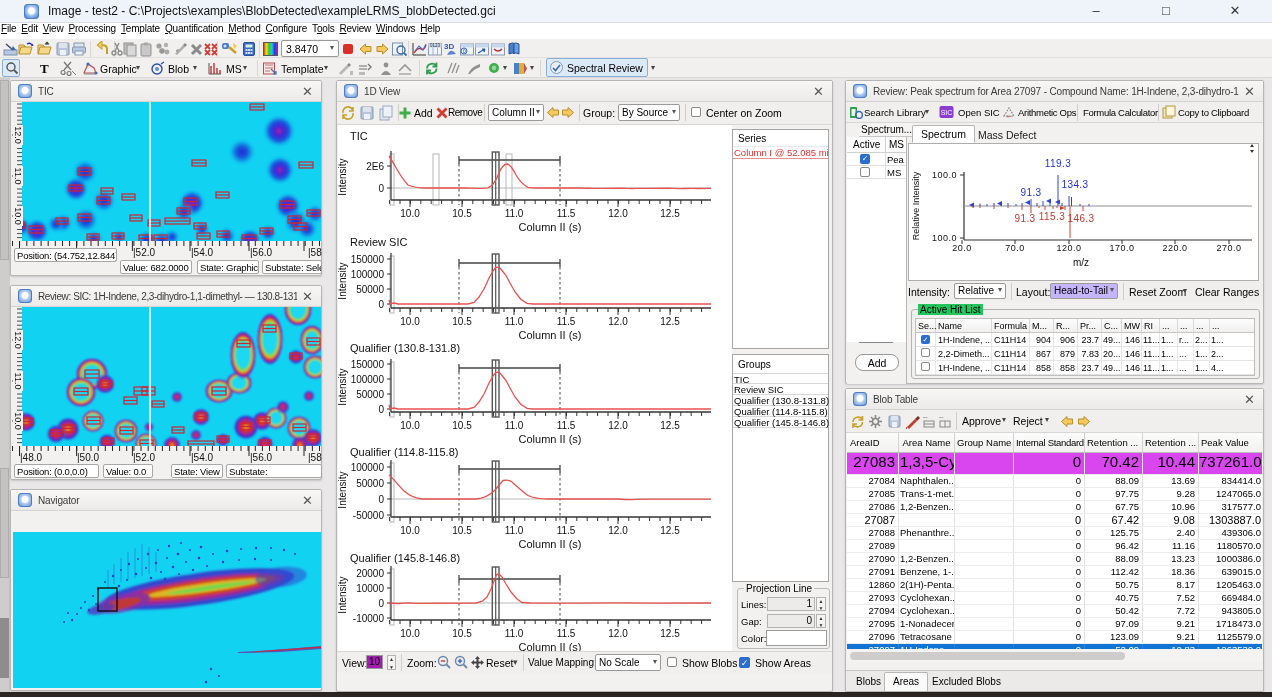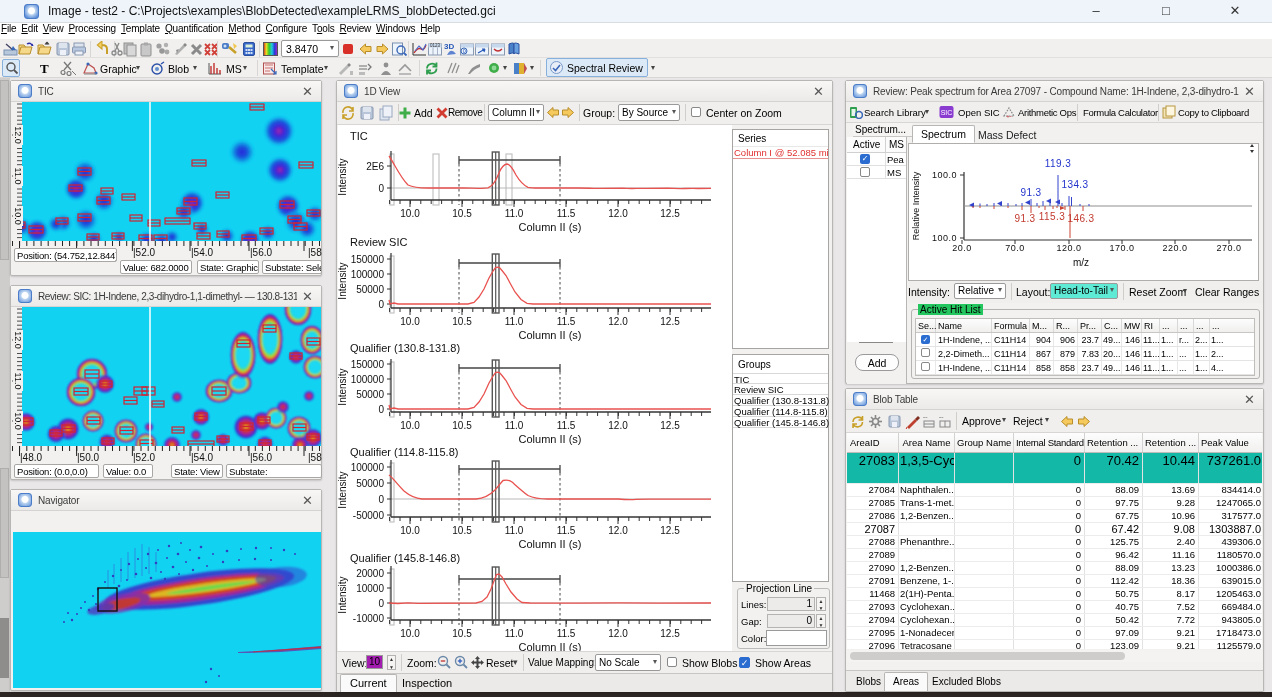--- a/index.html
+++ b/index.html
@@ -1067,24 +1067,20 @@
       <span class="abs" style="left:176px;top:5px;color:#444;font-size:9px">▾</span>
       <div class="abs" style="left:186px;top:2px;width:1px;height:17px;background:#d0cecb"></div>
       <span class="abs" style="left:191px;top:5px;font-size:10px">Value Mapping:</span>
       <span class="abs" style="left:258px;top:2px;width:66px;height:17px;background:#fff;border:1px solid #9a9a9a;border-radius:2px;padding:2px 3px;font-size:10px">No Scale<span style="float:right;color:#555;font-size:8px">▾</span></span>
       <span class="abs" style="left:330px;top:5px;width:10px;height:10px;background:#fff;border:1px solid #888;border-radius:2px"></span>
       <span class="abs" style="left:345px;top:5px">Show Blobs</span>
       <span class="abs" style="left:402px;top:5px;width:11px;height:11px;background:#2a6cd0;border:1px solid #2a6cd0;border-radius:2px;color:#fff;font-size:9px;line-height:11px;text-align:center">✓</span>
       <span class="abs" style="left:418px;top:5px">Show Areas</span>
     </div>
 
-    <div class="abs" style="left:0;top:592px;width:495px;height:19px;background:#eceae8;border-top:1px solid #c8c6c4">
-      <span class="abs" style="left:3px;top:0;height:18px;padding:2px 9px;background:#fafafa;border:1px solid #b8b6b4;border-bottom:none;border-radius:2px 2px 0 0;font-size:11px">Current</span>
-      <span class="abs" style="left:56px;top:1px;height:17px;padding:2px 9px;font-size:11px">Inspection</span>
-    </div>
   </div>
 
   <div id="spec" class="abs panel" style="left:845px;top:80px;width:419px;height:304px">
     <div class="ptitle">
         <div class="icon"></div>
         <div class="t">Review: Peak spectrum for Area 27097 - Compound Name: 1H-Indene, 2,3-dihydro-1,1-dim...</div>
         <div class="x">✕</div>
       </div>
     <div class="abs" style="left:0;top:21px;width:417px;height:21px;background:#f0efee;border-bottom:1px solid #d8d6d4;font-size:9.5px;white-space:nowrap">
       <svg class="abs" style="left:3px;top:3px" width="14" height="14">
@@ -1108,21 +1104,21 @@
       <span class="abs" style="left:237px;top:5px;letter-spacing:-0.3px">Formula Calculator</span>
       <div class="abs" style="left:312px;top:2px;width:1px;height:17px;background:#d0cecb"></div>
       <svg class="abs" style="left:316px;top:3px" width="14" height="14">
           <rect x="1" y="3" width="9" height="10" fill="#f3e4b8" stroke="#b89840"></rect>
           <rect x="4" y="1" width="9" height="10" fill="#fdf6e0" stroke="#b89840"></rect>
         </svg>
       <span class="abs" style="left:332px;top:5px;letter-spacing:-0.3px">Copy to Clipboard</span>
     </div>
 
     <div class="abs" style="left:1px;top:42px;width:60px;height:261px;background:#f2f1f0;border-right:1px solid #b8b6b4">
-      <div class="abs" style="left:6px;top:0;width:59px;height:14px;border-bottom:1px solid #c8c6c4;font-size:10px;padding:1px 2px;background:#f5f4f3">Spectrum...</div>
+      <div class="abs" style="left:12px;top:0;width:59px;height:14px;border-bottom:1px solid #c8c6c4;font-size:10px;padding:1px 2px;background:#f5f4f3">Spectrum...</div>
       <div class="abs" style="left:0;top:14px;width:59px;height:16px;background:#fbfbfb;border-bottom:1px solid #d0d0d0">
         <span class="abs" style="left:6px;top:2px;font-size:10px">Active</span>
         <span class="abs" style="left:42px;top:2px;font-size:10px">MS</span>
         <div class="abs" style="left:38px;top:0;width:1px;height:16px;background:#d0d0d0"></div>
       </div>
       <div class="abs" style="left:0;top:30px;width:59px;height:13px;background:#fff;border-bottom:1px solid #e0e0e0">
         <span class="abs" style="left:13px;top:1px;width:10px;height:10px;background:#2a6cd0;border-radius:2px;color:#fff;font-size:8px;line-height:10px;text-align:center">✓</span>
         <span class="abs" style="left:40px;top:1px;font-size:9.5px">Pea</span>
         <div class="abs" style="left:38px;top:0;width:1px;height:13px;background:#e0e0e0"></div>
       </div>
@@ -1215,21 +1211,21 @@
         <text x="143" y="76" font-size="10" fill="#c23a2e" text-anchor="middle" letter-spacing="0.4">115.3</text>
         <text x="172" y="78" font-size="10" fill="#c23a2e" text-anchor="middle" letter-spacing="0.4">146.3</text>
       </svg>
     </div>
 
     <div class="abs" style="left:62px;top:200px;width:355px;height:22px;background:#f0efee;font-size:10.5px;white-space:nowrap">
       <span class="abs" style="left:0;top:5px">Intensity:</span>
       <span class="abs" style="left:46px;top:2px;width:52px;height:16px;background:#fff;border:1px solid #9a9a9a;border-radius:2px;padding:1px 3px;font-size:10px">Relative<span style="float:right;color:#555;font-size:8px">▾</span></span>
       <div class="abs" style="left:103px;top:2px;width:1px;height:17px;background:#d0cecb"></div>
       <span class="abs" style="left:108px;top:5px">Layout:</span>
-      <span class="abs" style="left:142px;top:2px;width:68px;height:16px;background:#5eead4;border:1px solid #9a9a9a;border-radius:2px;padding:1px 3px;font-size:10px">Head-to-Tail<span style="float:right;color:#555;font-size:8px">▾</span></span>
+      <span class="abs" style="left:142px;top:2px;width:68px;height:16px;background:#c4b5fd;border:1px solid #9a9a9a;border-radius:2px;padding:1px 3px;font-size:10px">Head-to-Tail<span style="float:right;color:#555;font-size:8px">▾</span></span>
       <div class="abs" style="left:215px;top:2px;width:1px;height:17px;background:#d0cecb"></div>
       <span class="abs" style="left:221px;top:5px">Reset Zoom</span>
       <span class="abs" style="left:275px;top:5px;color:#444;font-size:8px">▾</span>
       <span class="abs" style="left:287px;top:5px">Clear Ranges</span>
     </div>
 
     <div class="abs" style="left:65px;top:228px;width:349px;height:70px;border:1px solid #b5b3b1;border-radius:3px;background:#f2f1f0">
       <div class="abs" style="left:6px;top:-6px;background:#22c55e;padding:0 2px;font-size:10px">Active Hit List</div>
       <div class="abs" style="left:3px;top:8px;width:340px;height:58px;background:#fff;border:1px solid #c0beba;font-size:9px;overflow:hidden">
         <div style="display:flex;height:14px;background:linear-gradient(#fdfdfd,#f0efee);border-bottom:1px solid #c8c6c4">
@@ -1355,21 +1351,21 @@
     <div class="abs" style="left:1px;top:44px;width:415px;height:20px;background:linear-gradient(#fdfdfd,#f1f0ef);border-bottom:1px solid #c0bebc;font-size:9.5px;display:flex">
       <div style="width:52px;border-right:1px solid #d4d2d0;padding:4px 3px 0">AreaID</div>
       <div style="width:56px;border-right:1px solid #d4d2d0;padding:4px 2px 0;text-align:center">Area Name</div>
       <div style="width:59px;border-right:1px solid #d4d2d0;padding:4px 2px 0;text-align:center;white-space:nowrap;overflow:hidden">Group Name</div>
       <div style="width:71px;border-right:1px solid #d4d2d0;padding:4px 2px 0;text-align:center;white-space:nowrap;overflow:hidden;letter-spacing:-0.3px">Internal Standard</div>
       <div style="width:58px;border-right:1px solid #d4d2d0;padding:4px 2px 0;white-space:nowrap;overflow:hidden">Retention ...</div>
       <div style="width:56px;border-right:1px solid #d4d2d0;padding:4px 2px 0;white-space:nowrap;overflow:hidden">Retention ...</div>
       <div style="width:62px;padding:4px 2px 0;white-space:nowrap;overflow:hidden">Peak Value</div>
     </div>
     <div class="abs" style="left:1px;top:64px;width:415px;height:196px;background:#fff;overflow:hidden">
-        <div style="display:flex;height:31px;background:#14b8a6;border-bottom:1px solid #ececec;font-size:13px">
+        <div style="display:flex;height:22px;background:#d946ef;border-bottom:1px solid #ececec;font-size:15px">
 <div style="width:52px;border-right:1px solid #e2e2e2;text-align:right;padding:0 3px;overflow:hidden">27083</div>
 <div style="width:56px;border-right:1px solid #e2e2e2;padding:0 1px;white-space:nowrap;overflow:hidden">1,3,5-Cyclo...</div>
 <div style="width:59px;border-right:1px solid #e2e2e2"></div>
 <div style="width:71px;border-right:1px solid #e2e2e2;text-align:right;padding:0 3px">0</div>
 <div style="width:58px;border-right:1px solid #e2e2e2;text-align:right;padding:0 3px">70.42</div>
 <div style="width:56px;border-right:1px solid #e2e2e2;text-align:right;padding:0 3px">10.44</div>
 <div style="width:62px;text-align:right;padding:0 0;white-space:nowrap;overflow:hidden">737261.0</div>
 </div>
         <div style="display:flex;height:13px;background:#fff;border-bottom:1px solid #ececec;font-size:9.5px">
 <div style="width:52px;border-right:1px solid #e2e2e2;text-align:right;padding:0 3px;overflow:hidden">27084</div>
@@ -1437,21 +1433,21 @@
         <div style="display:flex;height:13px;background:#fff;border-bottom:1px solid #ececec;font-size:9.5px">
 <div style="width:52px;border-right:1px solid #e2e2e2;text-align:right;padding:0 3px;overflow:hidden">27091</div>
 <div style="width:56px;border-right:1px solid #e2e2e2;padding:0 1px;white-space:nowrap;overflow:hidden">Benzene, 1-...</div>
 <div style="width:59px;border-right:1px solid #e2e2e2"></div>
 <div style="width:71px;border-right:1px solid #e2e2e2;text-align:right;padding:0 3px">0</div>
 <div style="width:58px;border-right:1px solid #e2e2e2;text-align:right;padding:0 3px">112.42</div>
 <div style="width:56px;border-right:1px solid #e2e2e2;text-align:right;padding:0 3px">18.36</div>
 <div style="width:62px;text-align:right;padding:0 0;white-space:nowrap;overflow:hidden">639015.0</div>
 </div>
         <div style="display:flex;height:13px;background:#fff;border-bottom:1px solid #ececec;font-size:9.5px">
-<div style="width:52px;border-right:1px solid #e2e2e2;text-align:right;padding:0 3px;overflow:hidden">11468</div>
+<div style="width:52px;border-right:1px solid #e2e2e2;text-align:right;padding:0 3px;overflow:hidden">12860</div>
 <div style="width:56px;border-right:1px solid #e2e2e2;padding:0 1px;white-space:nowrap;overflow:hidden">2(1H)-Penta...</div>
 <div style="width:59px;border-right:1px solid #e2e2e2"></div>
 <div style="width:71px;border-right:1px solid #e2e2e2;text-align:right;padding:0 3px">0</div>
 <div style="width:58px;border-right:1px solid #e2e2e2;text-align:right;padding:0 3px">50.75</div>
 <div style="width:56px;border-right:1px solid #e2e2e2;text-align:right;padding:0 3px">8.17</div>
 <div style="width:62px;text-align:right;padding:0 0;white-space:nowrap;overflow:hidden">1205463.0</div>
 </div>
         <div style="display:flex;height:13px;background:#fff;border-bottom:1px solid #ececec;font-size:9.5px">
 <div style="width:52px;border-right:1px solid #e2e2e2;text-align:right;padding:0 3px;overflow:hidden">27093</div>
 <div style="width:56px;border-right:1px solid #e2e2e2;padding:0 1px;white-space:nowrap;overflow:hidden">Cyclohexan...</div>

